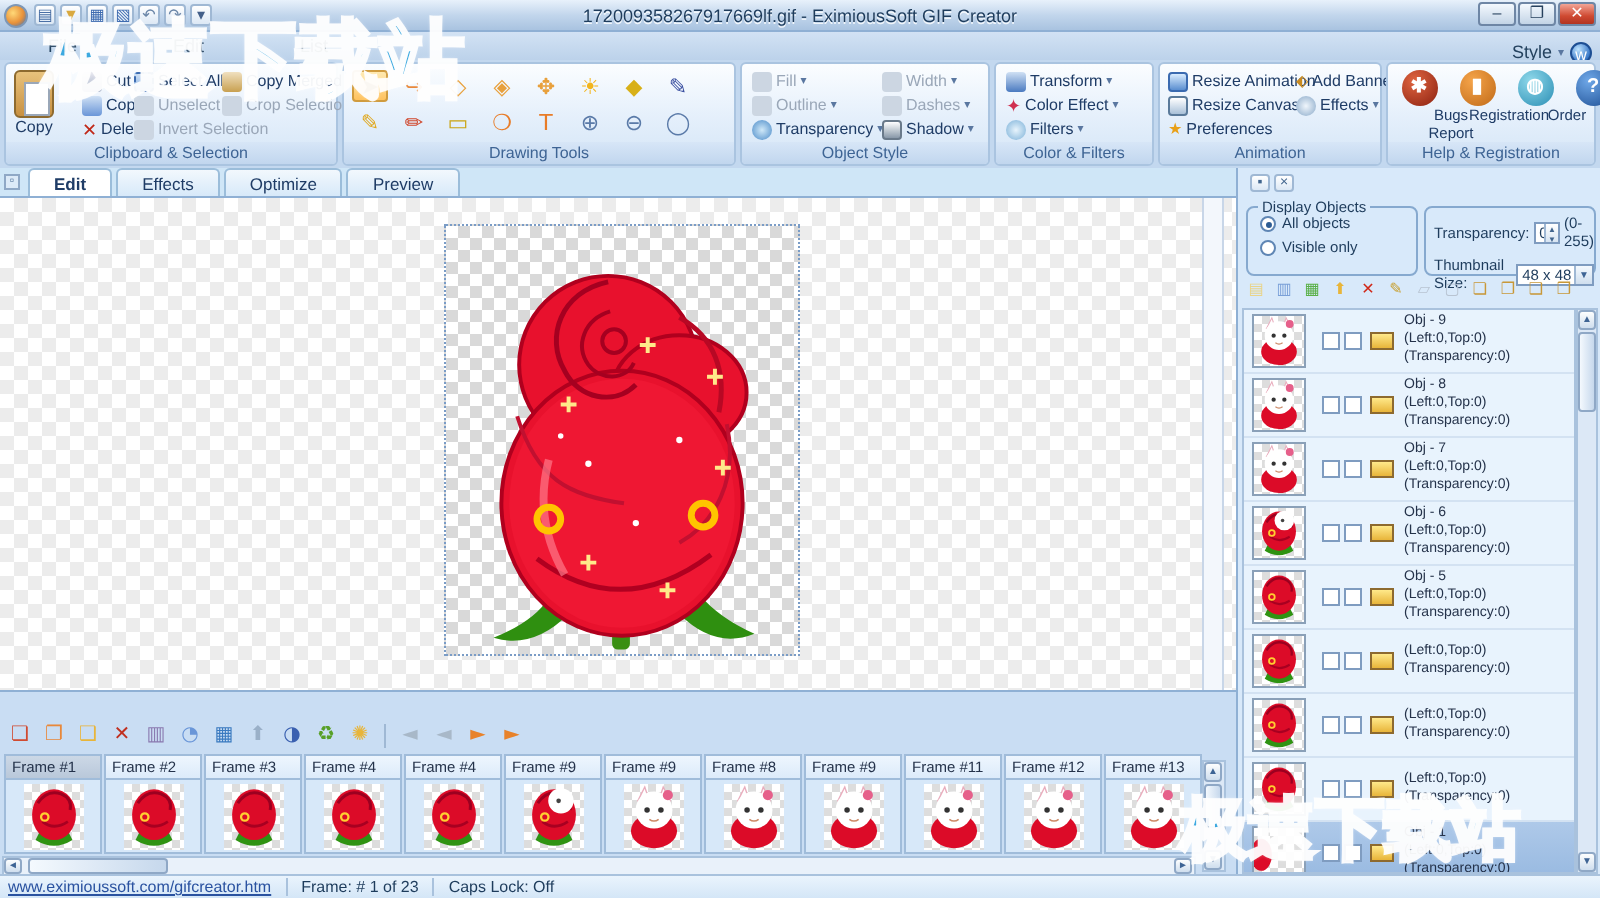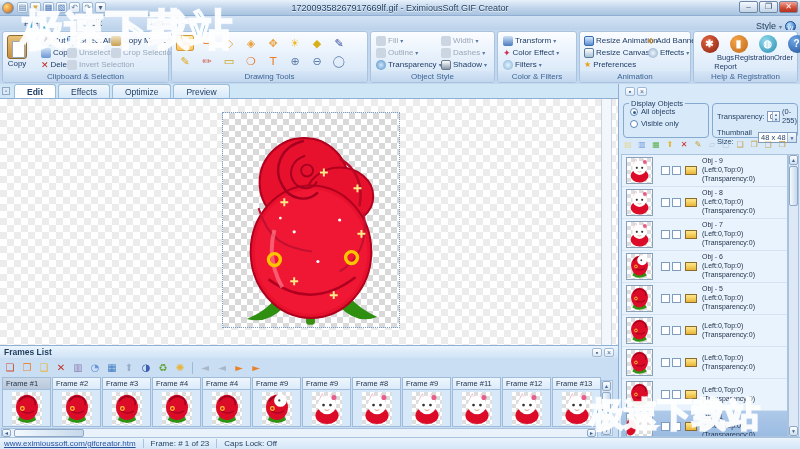--- a/index.html
+++ b/index.html
@@ -632,25 +632,20 @@
         </div>
       </div>
     <div class="op-vscroll">
       <span class="sbtn" style="top:0;">▲</span>
       <span class="sthumb" style="top:11px; height:40px;"></span>
       <span class="sbtn" style="bottom:0;">▼</span>
     </div>
   </div>
 
   <div class="framespanel">
-    <div class="fl-header">
-      <span class="fl-title">Frames List</span>
-      <span class="mini-btn">▪</span>
-      <span class="mini-btn">×</span>
-    </div>
     <div class="fl-toolbar" id="fl-toolbar">
         <div class="fl-tbicon" style="color: rgb(208, 74, 48);">❏</div>
         <div class="fl-tbicon" style="color: rgb(232, 136, 58);">❐</div>
         <div class="fl-tbicon" style="color: rgb(232, 181, 58);">❑</div>
         <div class="fl-tbicon" style="color: rgb(192, 48, 32);">✕</div>
         <div class="fl-tbicon" style="color: rgb(138, 122, 176);">▥</div>
         <div class="fl-tbicon" style="color: rgb(106, 150, 216);">◔</div>
         <div class="fl-tbicon" style="color: rgb(58, 122, 192);">▦</div>
         <div class="fl-tbicon" style="color: rgb(154, 176, 200);">⬆</div>
         <div class="fl-tbicon" style="color: rgb(58, 96, 176);">◑</div>

